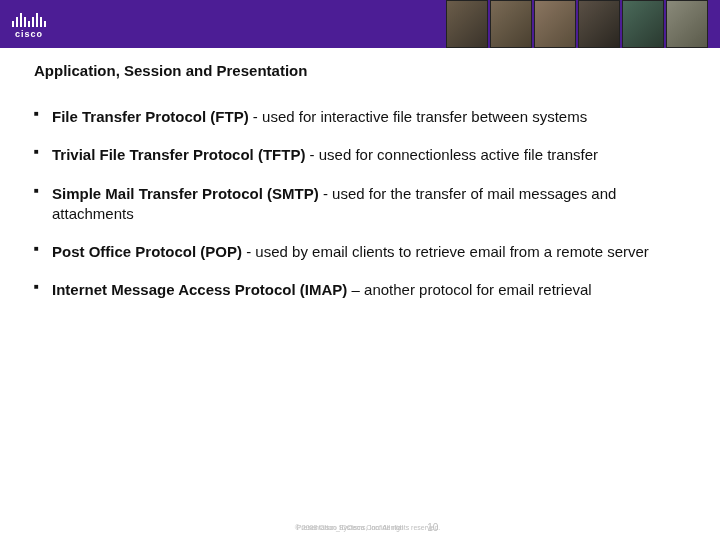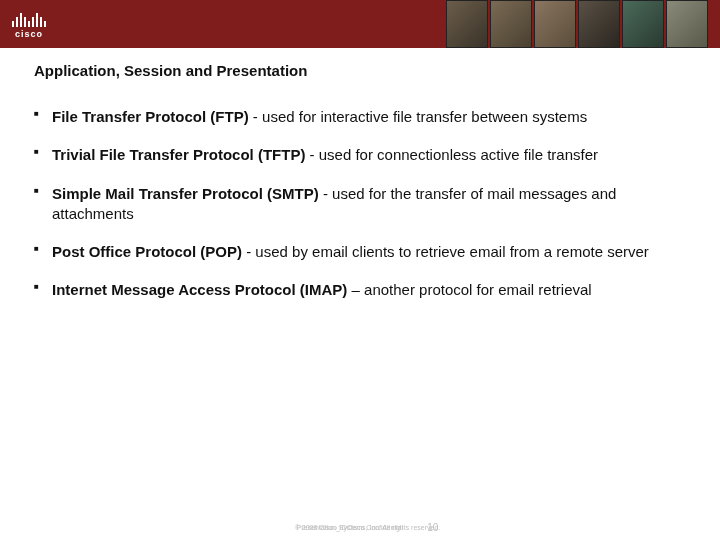--- a/index.html
+++ b/index.html
@@ -1,18 +1,18 @@
 <!DOCTYPE html>
 <html><head>
 <meta charset="utf-8">
 <style>
   * { margin: 0; padding: 0; box-sizing: border-box; }
   html, body { width: 720px; height: 540px; font-family: Arial, Helvetica, sans-serif; background: #fff; overflow: hidden; }
   .slide { width: 720px; height: 540px; position: relative; display: flex; flex-direction: column; }
-  .topbar { height: 48px; background: #7f1d1d; display: flex; align-items: center; justify-content: space-between; padding: 0 12px; }
+  .topbar { height: 48px; background: #4c1d95; display: flex; align-items: center; justify-content: space-between; padding: 0 12px; }
   .logo { display: flex; flex-direction: column; align-items: center; color: #fff; }
   .logo-bars { display: flex; align-items: flex-end; gap: 2px; height: 18px; margin-bottom: 2px; }
   .logo-bars span { display: block; width: 2px; background: #fff; }
   .logo-text { font-size: 9px; letter-spacing: 1px; font-weight: bold; color: #fff; }
   .photo-strip { display: flex; height: 48px; }
   .photo { width: 42px; height: 48px; margin-left: 2px; background: linear-gradient(135deg, #6b5d4a, #3a332a); border: 1px solid #222; }
   .photo:nth-child(2) { background: linear-gradient(135deg, #7a6a55, #4a4030); }
   .photo:nth-child(3) { background: linear-gradient(135deg, #8a7560, #5a4d3a); }
   .photo:nth-child(4) { background: linear-gradient(135deg, #5a5045, #2a2620); }
   .photo:nth-child(5) { background: linear-gradient(135deg, #4a6a5a, #2a3a30); }

